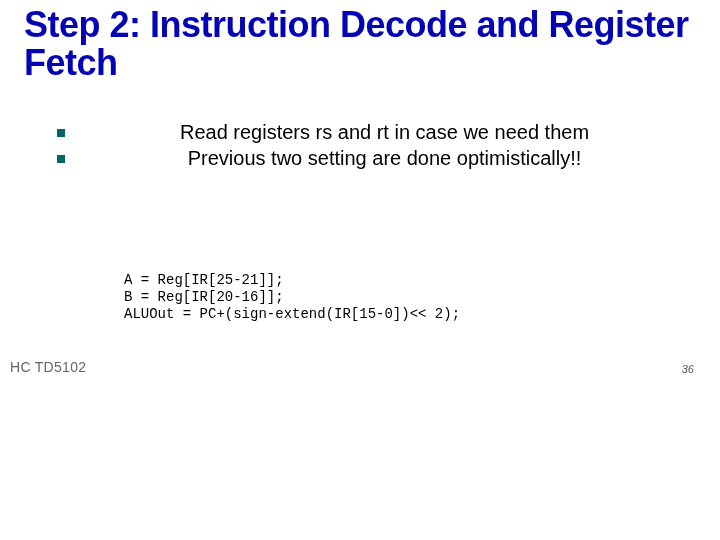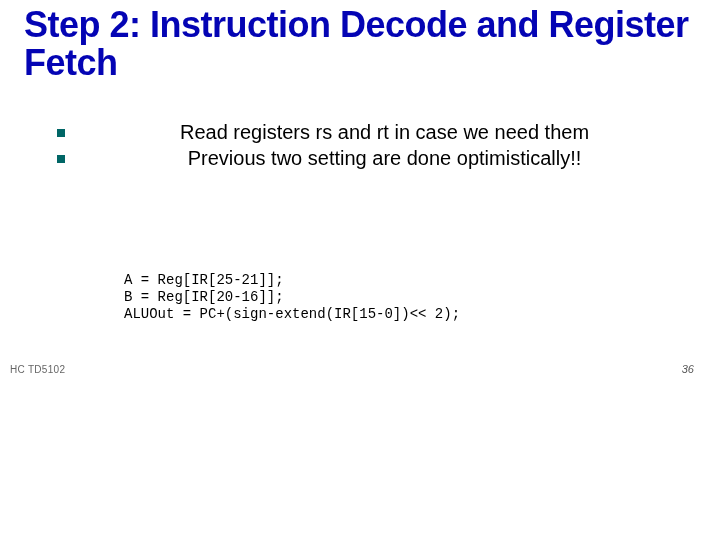--- a/index.html
+++ b/index.html
@@ -6,21 +6,21 @@
   html, body { width: 720px; height: 540px; background: #fff; font-family: Arial, Helvetica, sans-serif; color: #000; }
   .slide { position: relative; width: 720px; height: 383px; }
   .title { position: absolute; top: 6px; left: 24px; right: 24px; font-family: Arial, sans-serif; font-weight: 700; color: #0404b4; font-size: 36px; line-height: 1.05; letter-spacing: -0.5px; }
   .group1 { position: absolute; top: 120px; left: 57px; right: 40px; text-align: center; }
   .group2 { position: absolute; top: 385px; left: 48px; right: 40px; }
   .bitem { display: flex; align-items: flex-start; font-size: 20px; line-height: 1.25; margin-bottom: 1px; }
   .bitem .mk { flex: 0 0 auto; width: 8px; height: 8px; background: #006666; margin-top: 9px; margin-right: 24px; }
   .bitem .tx { flex: 1 1 auto; }
   .code { position: absolute; top: 272px; left: 108px; font-family: "Courier New", Courier, monospace; font-size: 14px; line-height: 1.22; white-space: pre; margin-left: 16px; }
   .final-sub { margin-left: 40px; }
-  .footer-left { position: absolute; left: 10px; bottom: 8px; font-family: Arial, sans-serif; font-size: 10px; color: #666; letter-spacing: 0.3px; }
+  .footer-left { position: absolute; left: 10px; bottom: 8px; font-family: Arial, sans-serif; font-size: 14px; color: #666; letter-spacing: 0.3px; }
   .footer-right { position: absolute; right: 26px; bottom: 8px; font-family: Arial, sans-serif; font-size: 11px; color: #555; font-style: italic; }
 </style>
 </head>
 <body>
 
 <div class="slide">
 
   <div class="title">Step 2: Instruction Decode and Register Fetch</div>
 
   <div class="group1">

